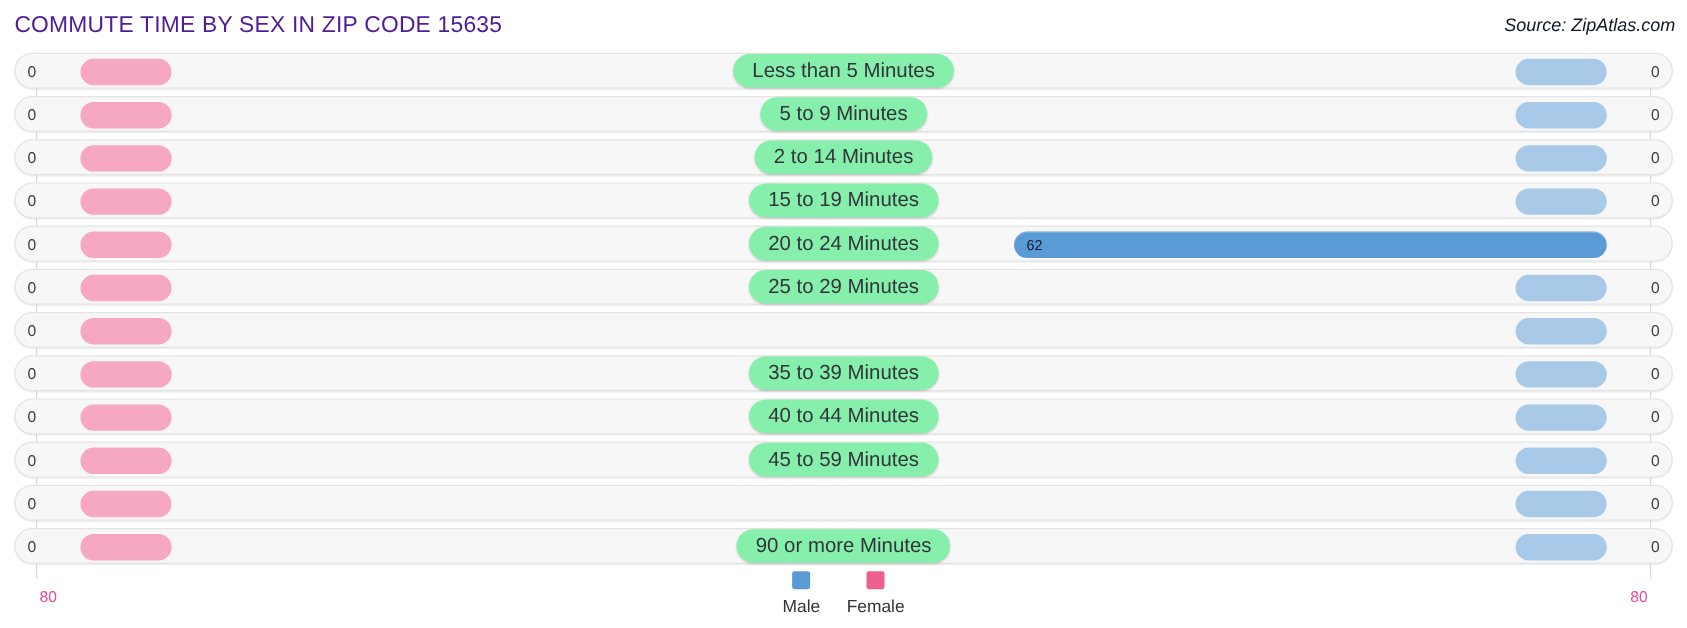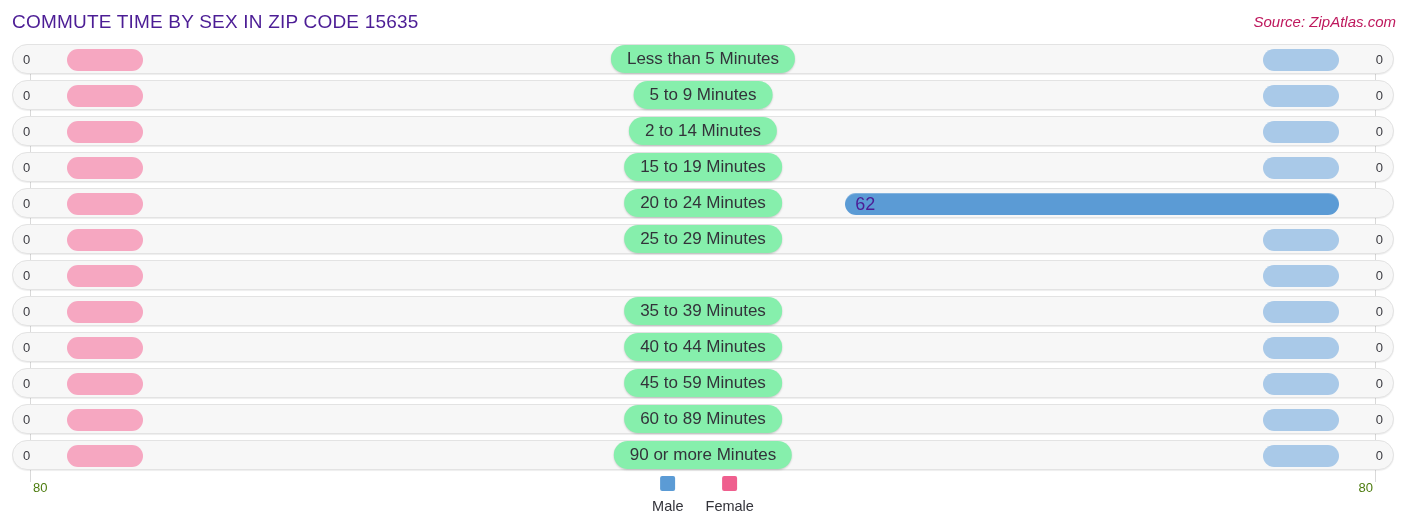--- a/index.html
+++ b/index.html
@@ -29,21 +29,21 @@
     letter-spacing: 0.2px;
     color: #4c1d95;
     white-space: nowrap;
   }
   .source {
     position: absolute;
     right: 10px;
     top: 13px;
     font-size: 15px;
     font-style: italic;
-    color: #be185d;
+    color: #0f172a;
     white-space: nowrap;
   }
 
   
   .plot {
     position: relative;
     margin: 0 12px;
     height: 432px;
   }
   .axis-line {
@@ -94,22 +94,22 @@
     box-shadow: inset 0 1px 0 rgba(255,255,255,0.25);
   }
   .bar.female {
     left: 54px;
     background: #f6a7c1;
     justify-content: flex-end;
     padding-right: 10px;
   }
 
   .bar-inner-value {
-    font-size: 18px;
-    color: #4c1d95;
+    font-size: 12px;
+    color: #0f172a;
     white-space: nowrap;
     display: none;
   }
   .bar.filled .bar-inner-value { display: block; }
 
   
   .value {
     position: absolute;
     top: 0;
     height: 100%;
@@ -139,23 +139,23 @@
   }
 
   
   .footer {
     position: relative;
     height: 40px;
     margin: 0 12px;
   }
   .axis-end {
     position: absolute;
-    top: 4px;
+    top: 14px;
     font-size: 13px;
-    color: #4d7c0f;
+    color: #ec4899;
   }
   .axis-end.left  { left: 21px; }
   .axis-end.right { right: 21px; }
 
   .legend {
     position: absolute;
     left: 50%;
     top: 0;
     transform: translateX(-50%);
     display: flex;
@@ -260,21 +260,20 @@
         <div class="value male">0</div>
         <div class="bar female" style="width:76px"></div>
         <div class="value female">0</div>
         <div class="pill">45 to 59 Minutes</div>
       </div>
       <div class="row">
         <div class="bar male" style="width:76px"></div>
         <div class="value male">0</div>
         <div class="bar female" style="width:76px"></div>
         <div class="value female">0</div>
-        <div class="pill">60 to 89 Minutes</div>
       </div>
       <div class="row">
         <div class="bar male" style="width:76px"></div>
         <div class="value male">0</div>
         <div class="bar female" style="width:76px"></div>
         <div class="value female">0</div>
         <div class="pill">90 or more Minutes</div>
       </div>
     </div>
 </div>

